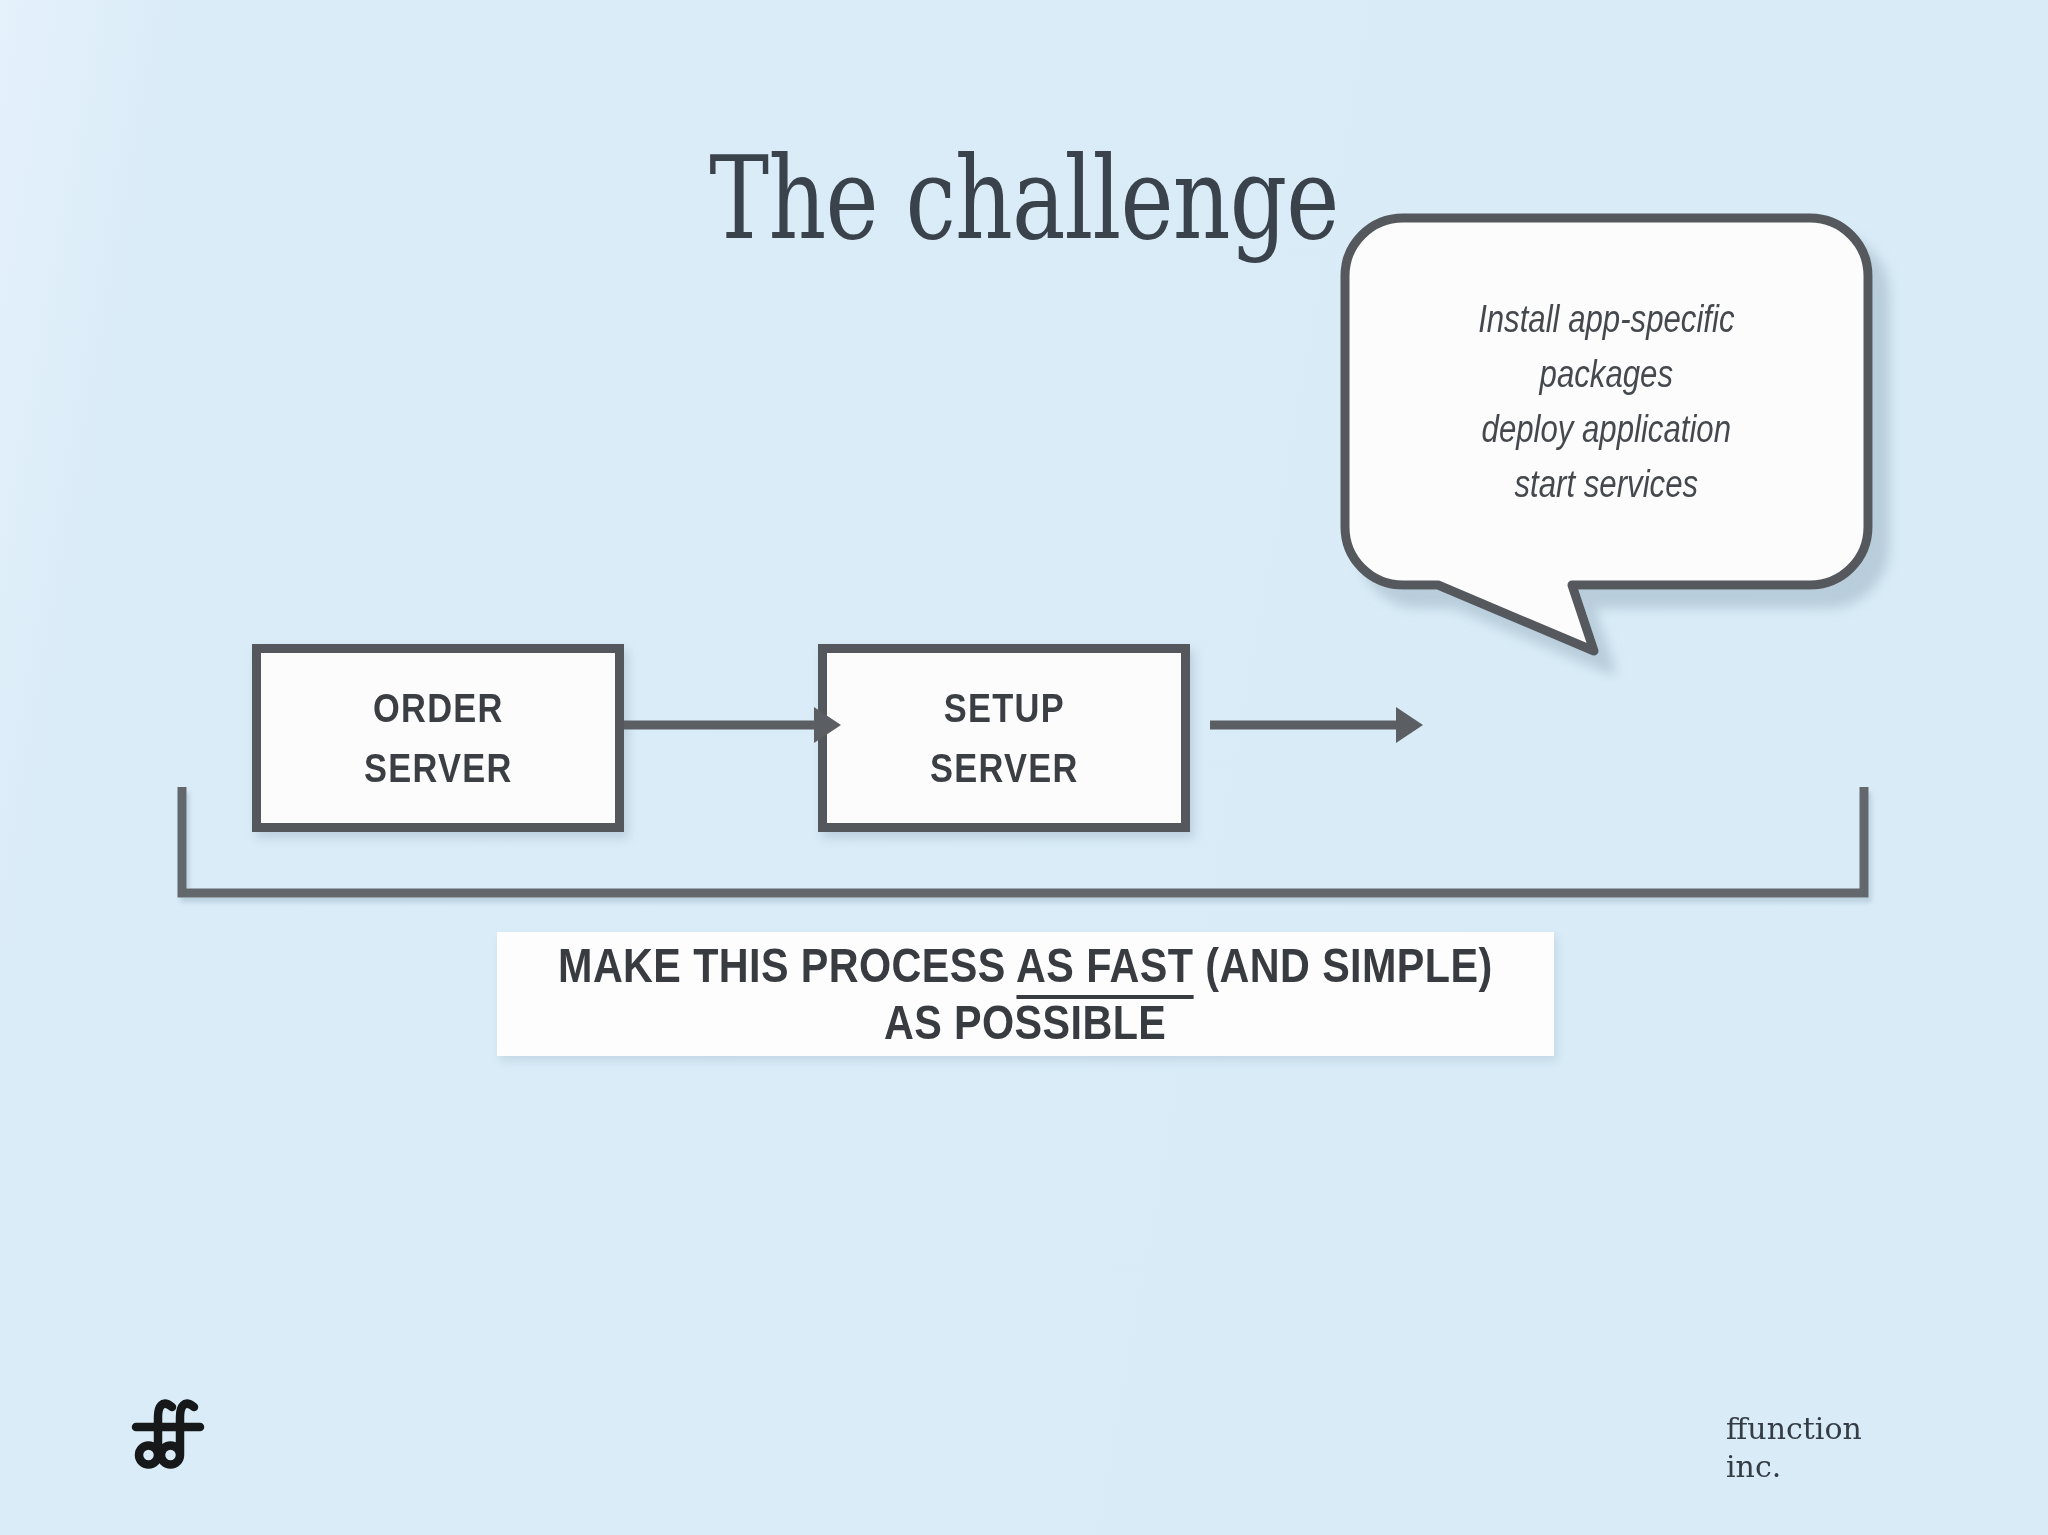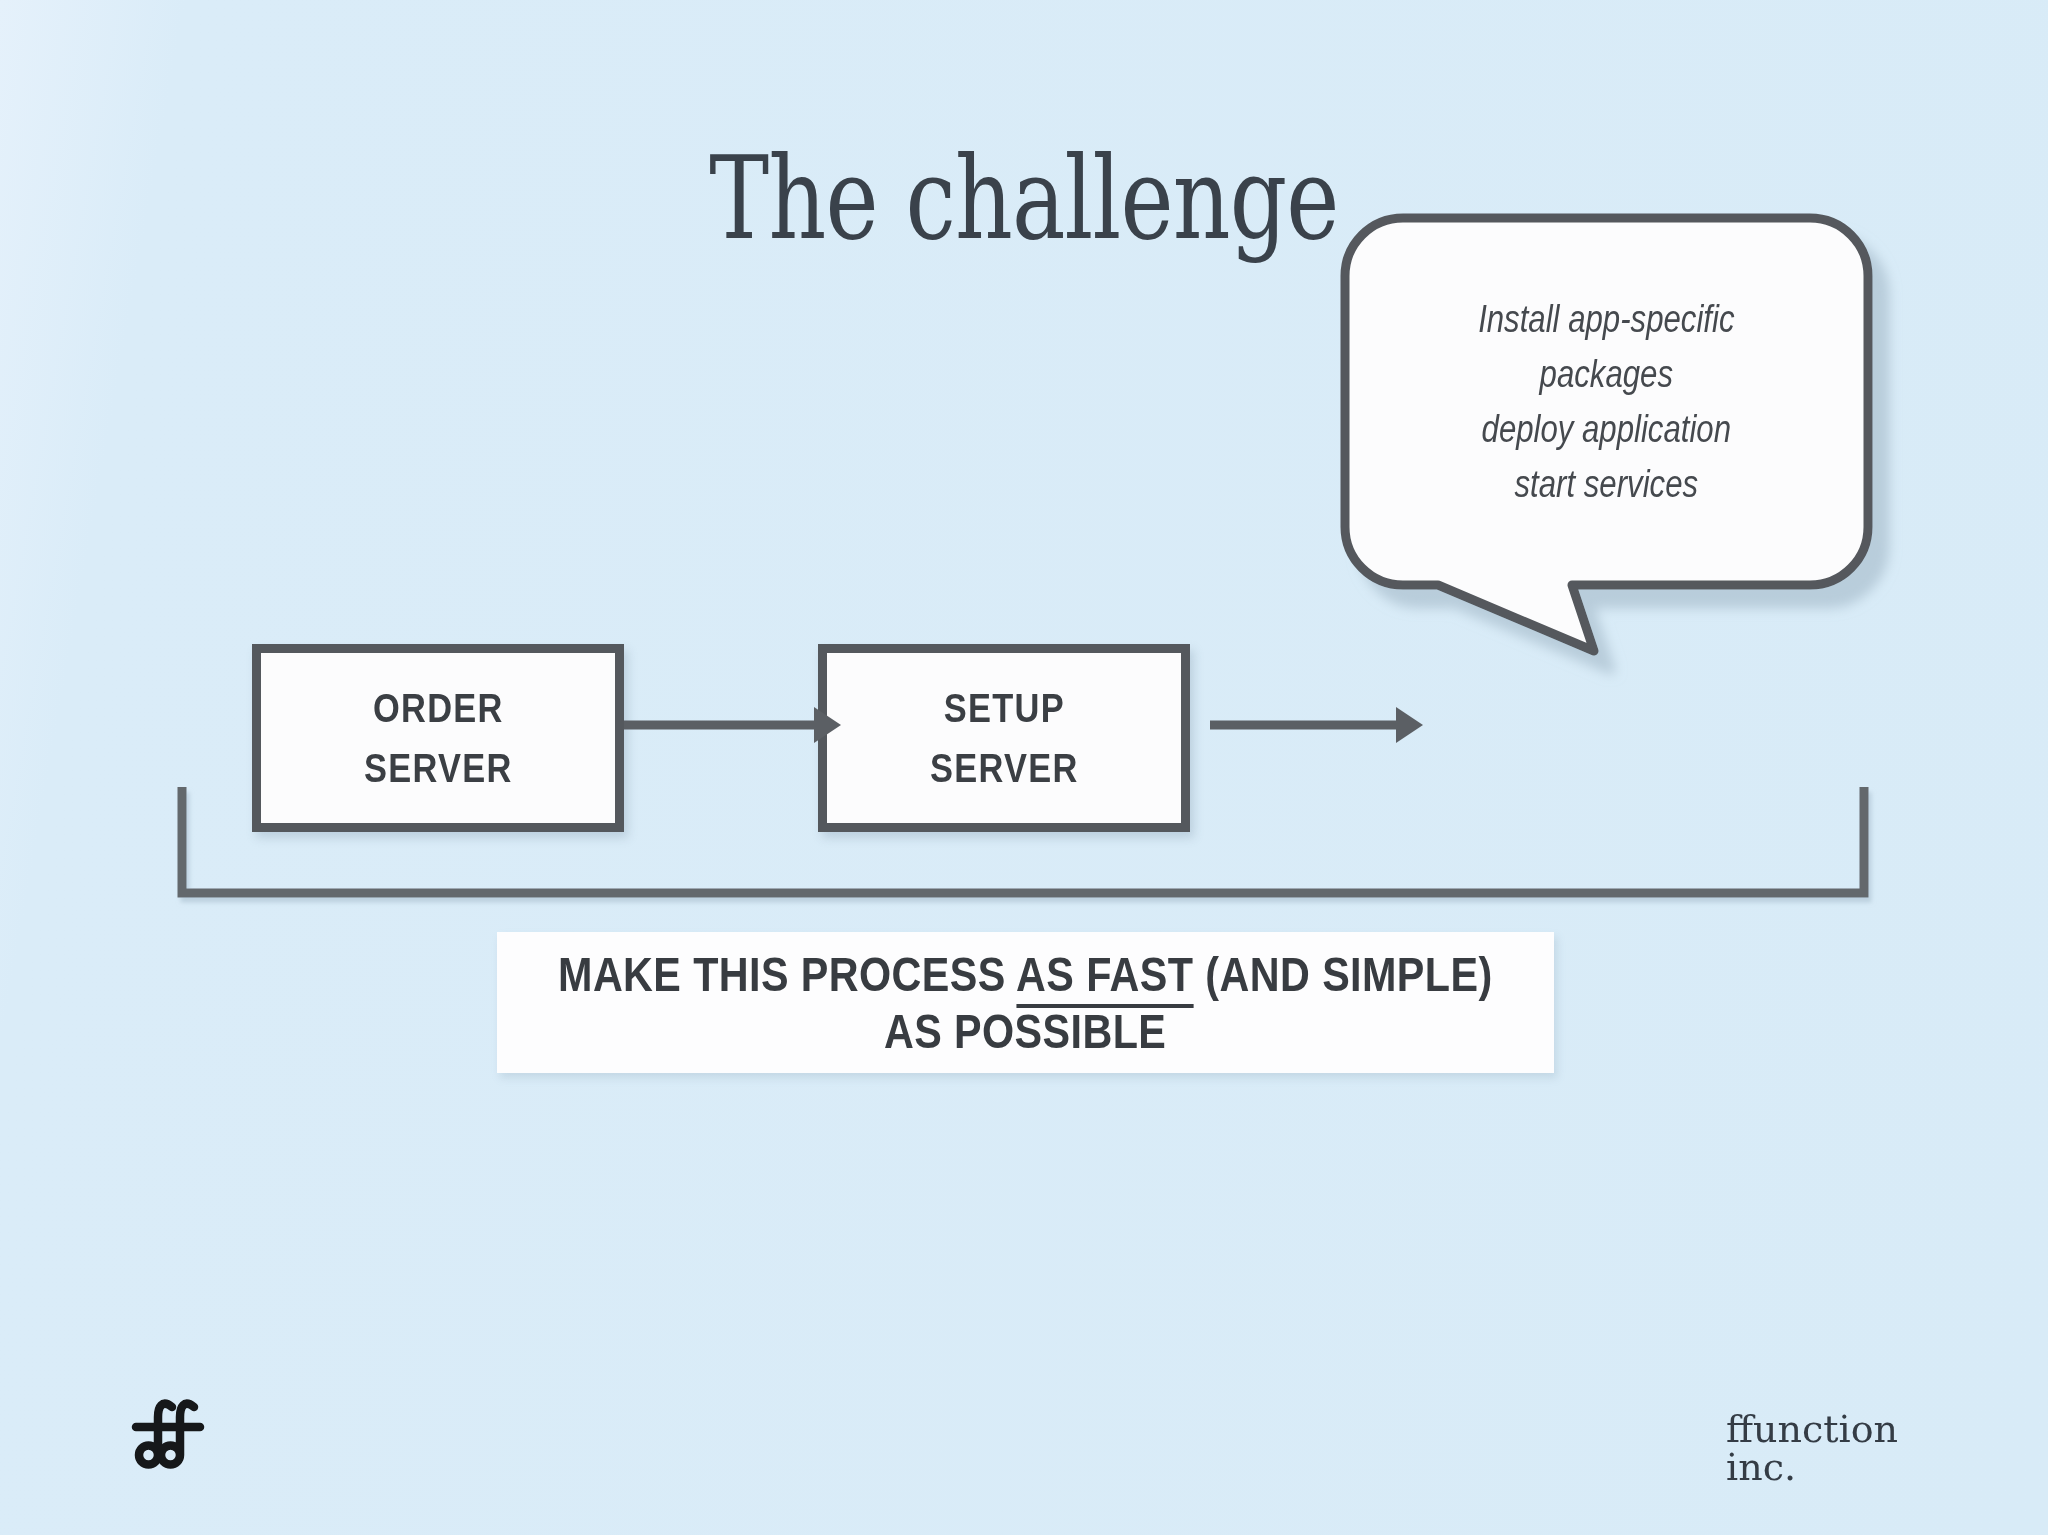--- a/index.html
+++ b/index.html
@@ -63,21 +63,21 @@
   .bubble-lines{
     text-align:center;
     font-size:38px;line-height:55px;
     color:#45494e;
     transform:scaleX(0.82);
     transform-origin:50% 50%;
     font-stretch:condensed;
   }
   
   .banner{
-    position:absolute;left:497px;top:932px;width:1057px;height:141px;
+    position:absolute;left:497px;top:932px;width:1057px;height:124px;
     background:#fdfdfe;
     z-index:1;
     display:flex;flex-direction:column;align-items:center;justify-content:center;
     box-shadow:3px 5px 8px rgba(125,150,170,0.22);
   }
   .banner-line{
     text-align:center;
     font-weight:bold;
     font-size:48px;line-height:57px;
     letter-spacing:0.5px;
@@ -88,21 +88,21 @@
     font-stretch:condensed;
   }
   .banner-line .u{
     border-bottom:4px solid #383c41;
     padding-bottom:3px;
   }
   
   .footer{
     position:absolute;left:1726px;top:1410px;
     font-family:"DejaVu Serif","Liberation Serif",serif;
-    font-size:38px;line-height:38px;
+    font-size:30px;line-height:38px;
     color:#343c45;
   }
 </style>
 </head>
 <body>
 
 <div class="slide">
 
   <h1 class="title">The challenge</h1>
 

